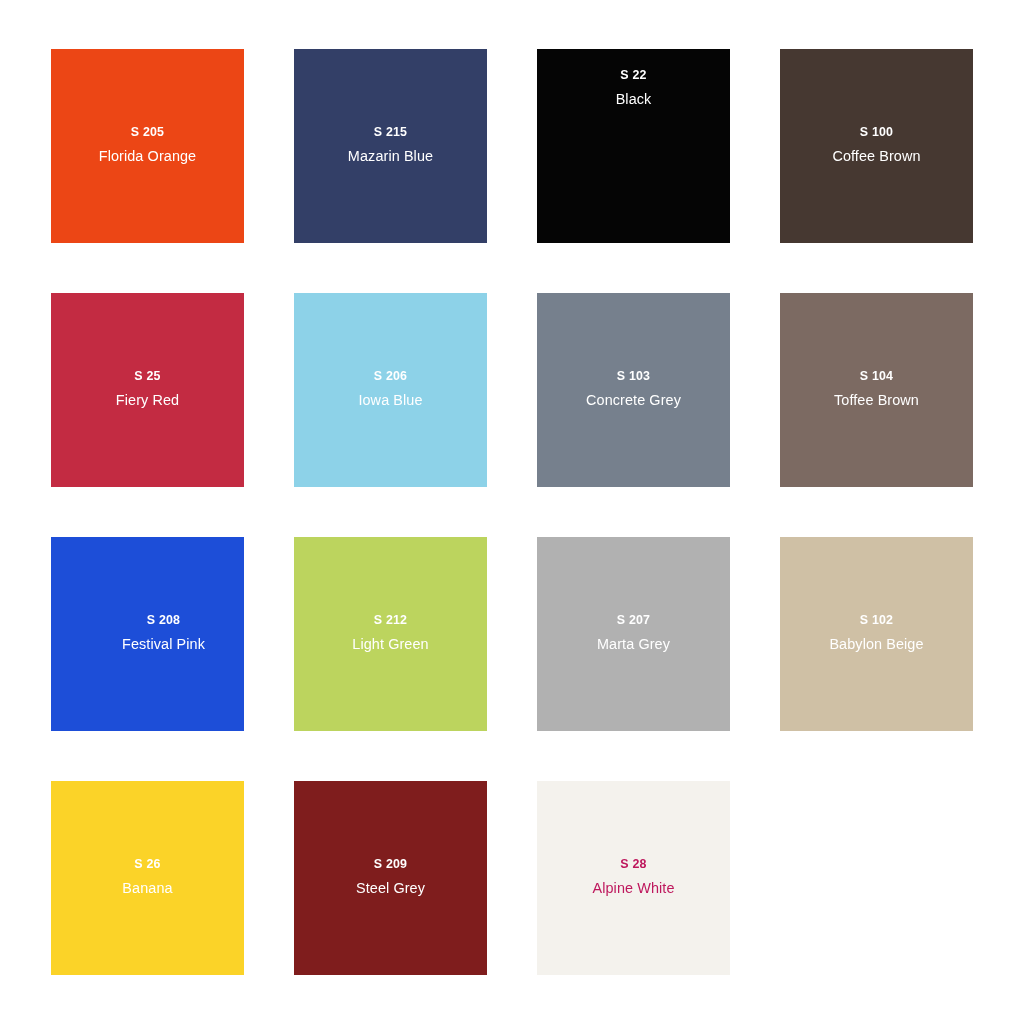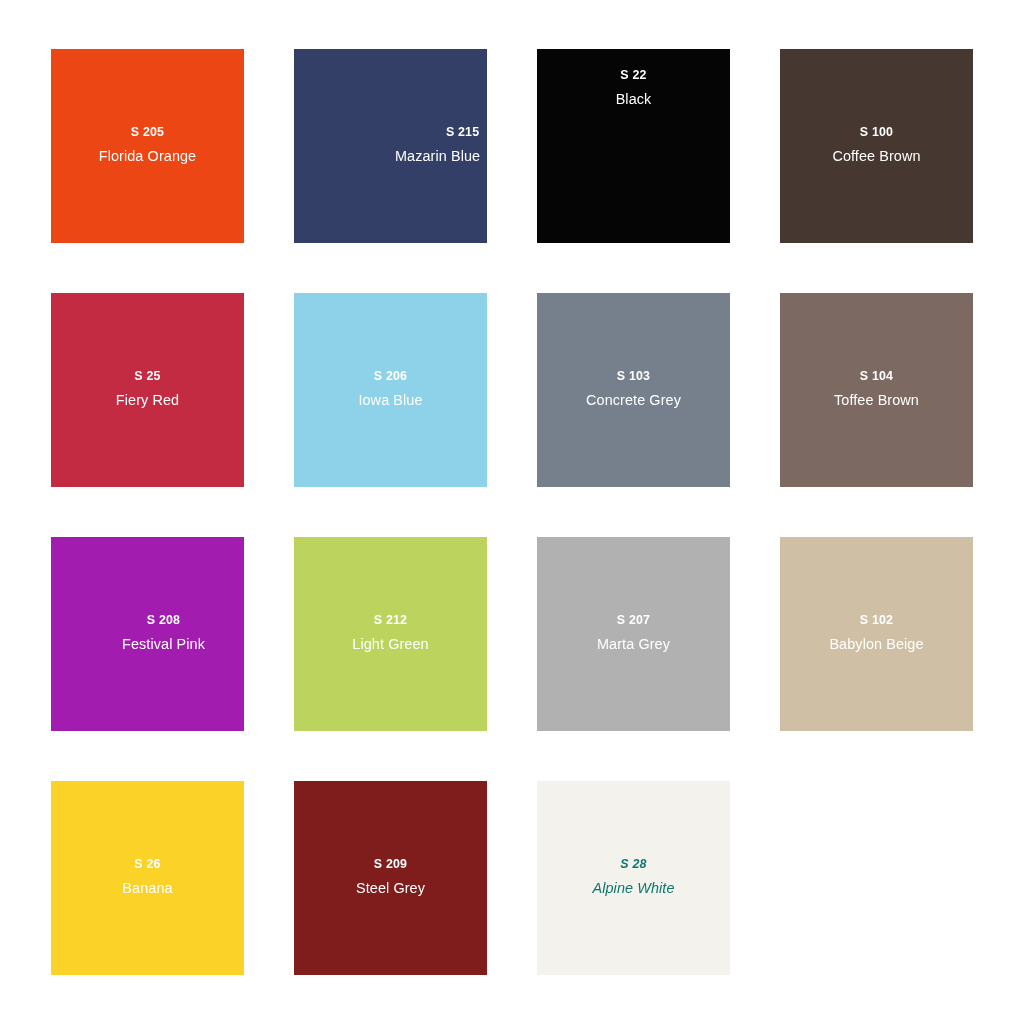--- a/index.html
+++ b/index.html
@@ -72,21 +72,21 @@
 <body>
 
 <div id="palette-grid">
     <div class="swatch" style="background-color: rgb(236, 70, 21);">
       <div class="swatch-label" style="color: rgb(255, 255, 255);">
         <span class="swatch-code">S 205</span>
         <span class="swatch-name">Florida Orange</span>
       </div>
     </div>
     <div class="swatch" style="background-color: rgb(51, 63, 103);">
-      <div class="swatch-label" style="color: rgb(255, 255, 255); text-align: right;">
+      <div class="swatch-label" style="color: rgb(255, 255, 255);">
         <span class="swatch-code">S 215</span>
         <span class="swatch-name">Mazarin Blue</span>
       </div>
     </div>
     <div class="swatch" style="background-color: rgb(5, 5, 5);">
       <div class="swatch-label" style="color: rgb(255, 255, 255); margin-top: 19px;">
         <span class="swatch-code">S 22</span>
         <span class="swatch-name">Black</span>
       </div>
     </div>
@@ -113,21 +113,21 @@
         <span class="swatch-code">S 103</span>
         <span class="swatch-name">Concrete Grey</span>
       </div>
     </div>
     <div class="swatch" style="background-color: rgb(124, 106, 98);">
       <div class="swatch-label" style="color: rgb(255, 255, 255);">
         <span class="swatch-code">S 104</span>
         <span class="swatch-name">Toffee Brown</span>
       </div>
     </div>
-    <div class="swatch" style="background-color: #a21caf; padding-left: 32px;">
+    <div class="swatch" style="background-color: #1d4ed8; padding-left: 32px;">
       <div class="swatch-label" style="color: rgb(255, 255, 255);">
         <span class="swatch-code">S 208</span>
         <span class="swatch-name">Festival Pink</span>
       </div>
     </div>
     <div class="swatch" style="background-color: rgb(188, 212, 94);">
       <div class="swatch-label" style="color: rgb(255, 255, 255);">
         <span class="swatch-code">S 212</span>
         <span class="swatch-name">Light Green</span>
       </div>
@@ -150,18 +150,18 @@
         <span class="swatch-name">Banana</span>
       </div>
     </div>
     <div class="swatch" style="background-color: #7f1d1d;">
       <div class="swatch-label" style="color: rgb(255, 255, 255);">
         <span class="swatch-code">S 209</span>
         <span class="swatch-name">Steel Grey</span>
       </div>
     </div>
     <div class="swatch" style="background-color: rgb(244, 242, 237);">
-      <div class="swatch-label" style="color: #0f766e; font-style: italic;">
+      <div class="swatch-label" style="color: #be185d;">
         <span class="swatch-code">S 28</span>
         <span class="swatch-name">Alpine White</span>
       </div>
     </div>
   </div>
 
 </body></html>

